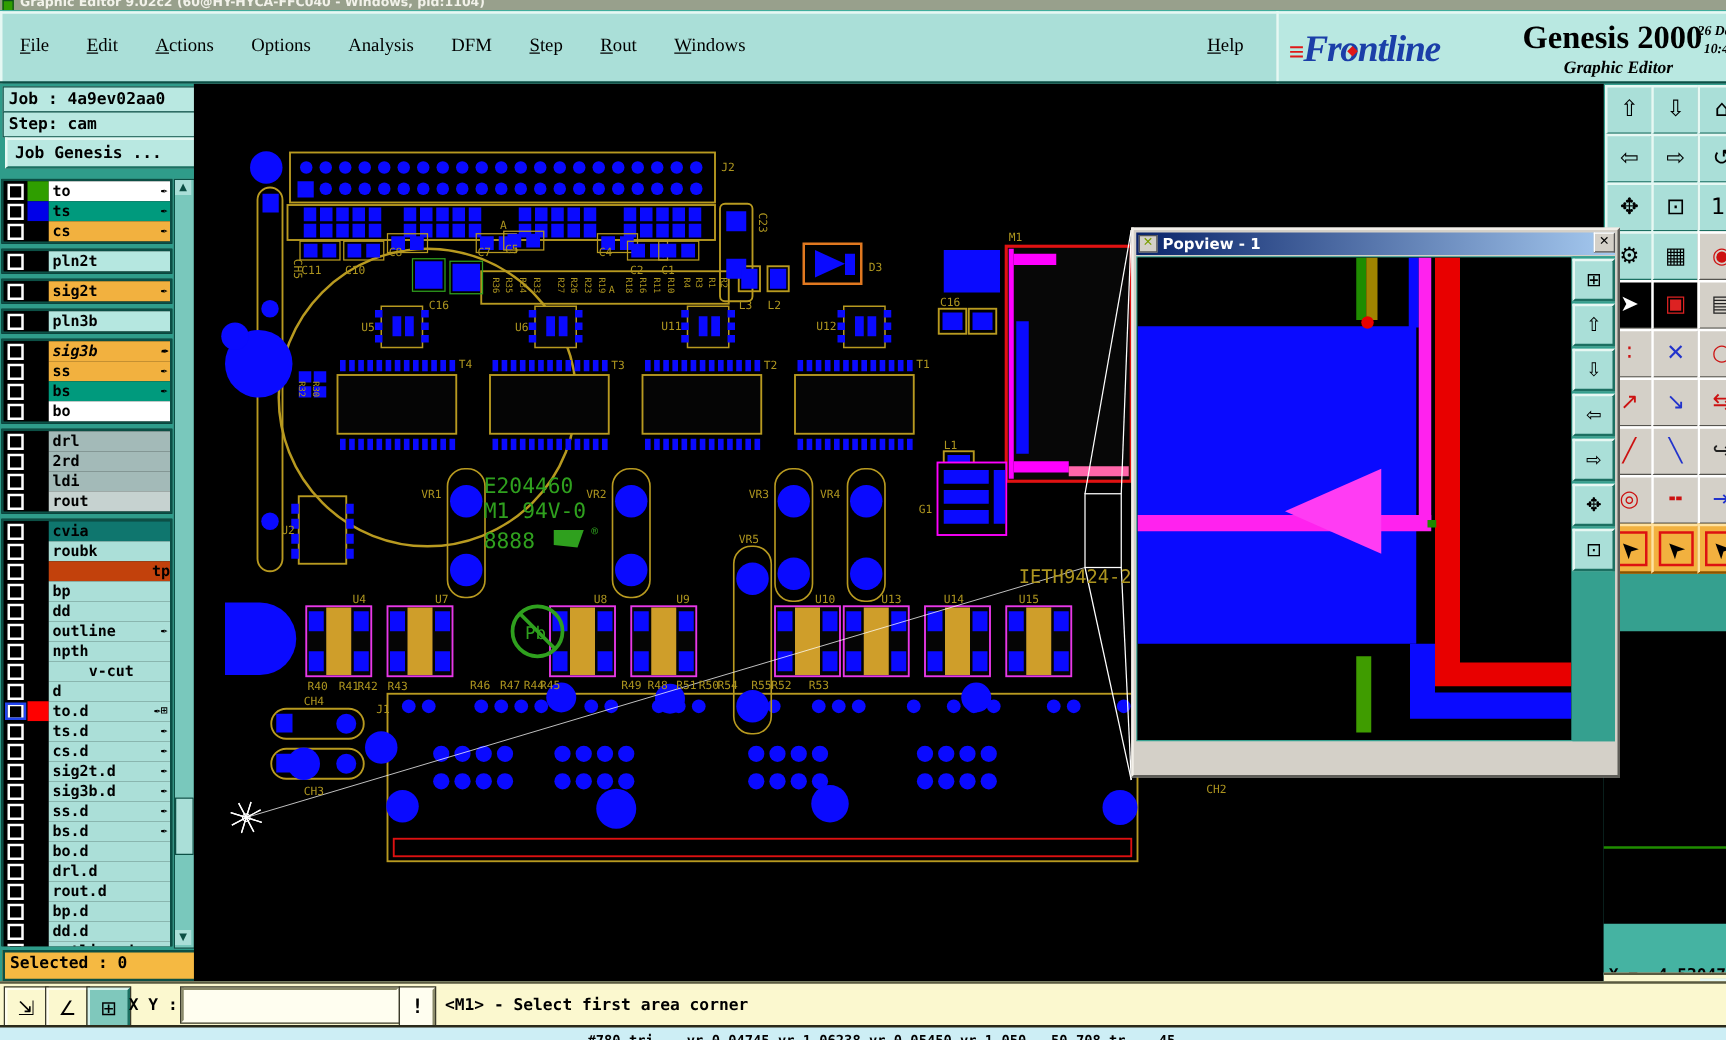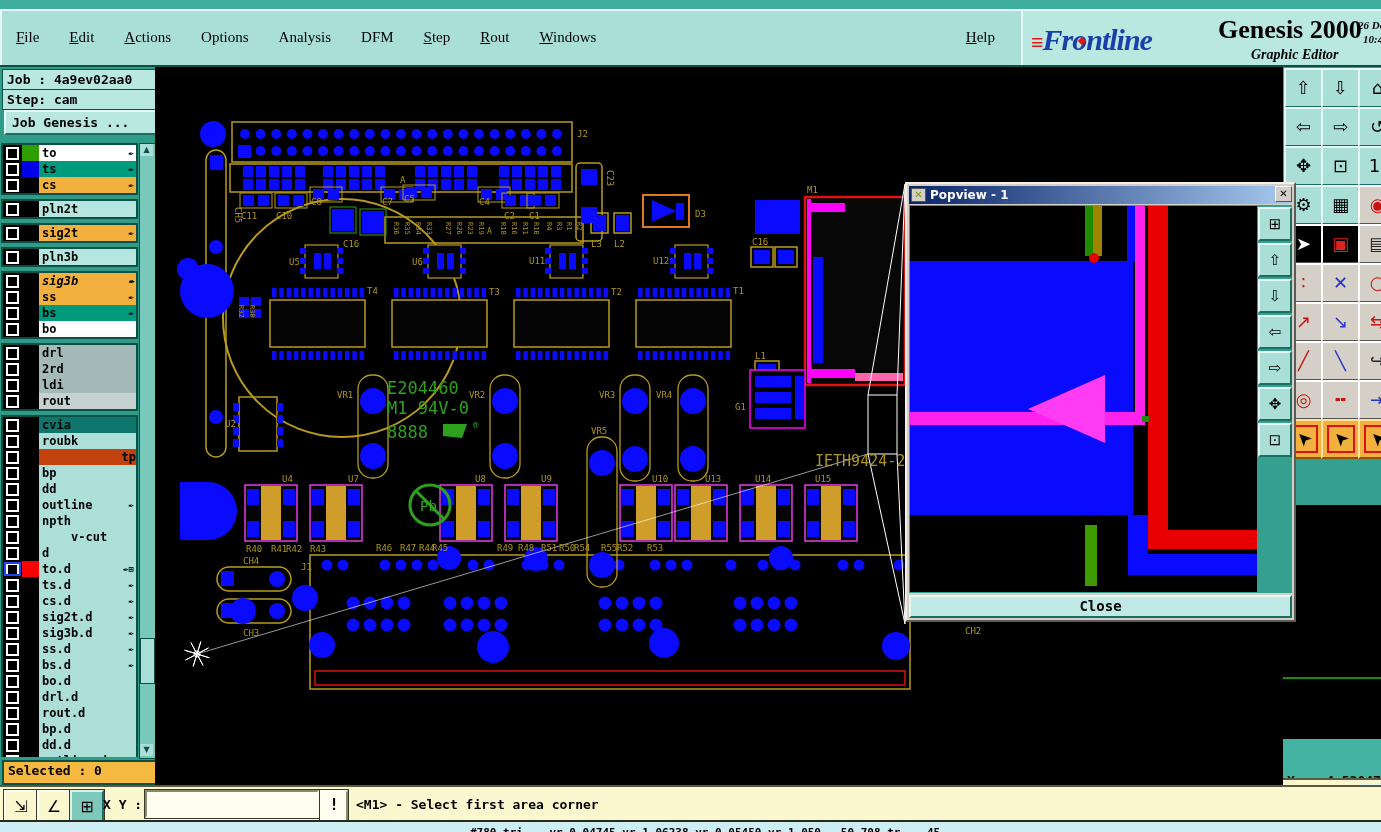--- a/index.html
+++ b/index.html
@@ -111,20 +111,24 @@
            border:2px solid;border-color:#e6f8f3 #1b6f61 #1b6f61 #e6f8f3;box-sizing:border-box;
            font:bold 14px "DejaVu Sans Mono",monospace;text-align:center;line-height:19px;cursor:pointer;}
   
   #pcb{position:absolute;left:155px;top:67px;cursor:crosshair;}
 </style>
 </head>
 <body>
 
 <div class="screen">
 
+  <div class="titlestrip">
+    <span class="ticon"></span>
+    <span class="ttext">Graphic Editor 9.02c2 (60@HY-HYCA-FFC040 - Windows, pid:1104)</span>
+  </div>
 
   <div class="menubar bout">
     <div class="menuitems" id="menu-items">
         <span class="menu-item"><span class="ul">F</span>ile</span>
         <span class="menu-item"><span class="ul">E</span>dit</span>
         <span class="menu-item"><span class="ul">A</span>ctions</span>
         <span class="menu-item">Options</span>
         <span class="menu-item">Analysis</span>
         <span class="menu-item">DFM</span>
         <span class="menu-item"><span class="ul">S</span>tep</span>
@@ -1172,21 +1176,20 @@
             <span class="glyph">⇨</span>
           </div>
           <div class="tbtn t">
             <span class="glyph">✥</span>
           </div>
           <div class="tbtn t">
             <span class="glyph">⊡</span>
           </div>
         </div>
     </div>
-    <div class="pvclosebtn">Close</div>
   </div>
 
   <div class="bottombar">
     <span id="bottom-buttons"><span class="bbtn" style="left: 4px;">
           <span>⇲</span>
         </span><span class="bbtn" style="left: 37px;">
           <span>∠</span>
         </span><span class="bbtn t" style="left: 70px;">
           <span>⊞</span>
         </span></span>

